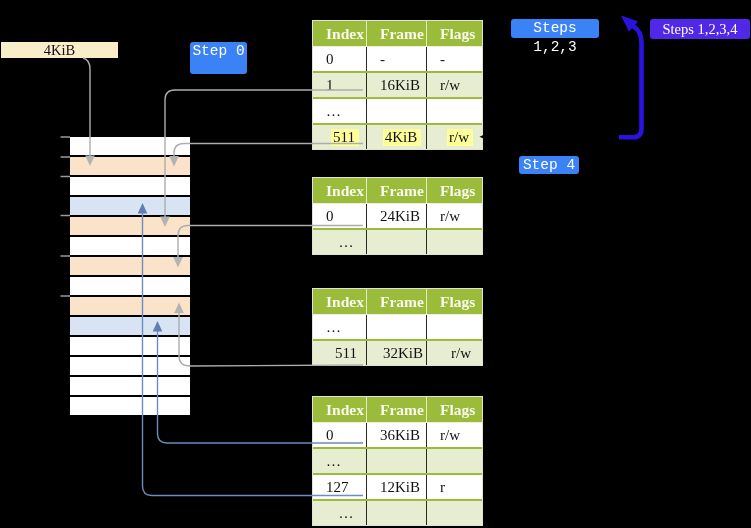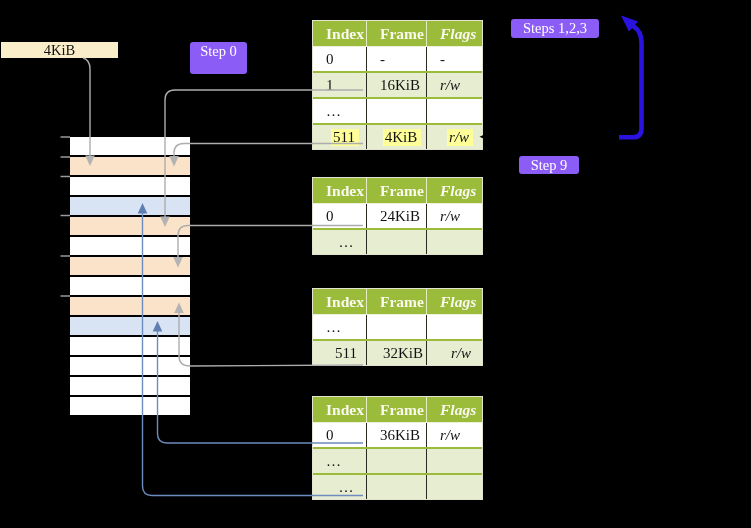--- a/index.html
+++ b/index.html
@@ -22,26 +22,26 @@
          border-bottom:1px solid #eef0da;}
   .thead .c{color:#faf9ef;font-weight:700;font-size:15.5px;line-height:25px;
             border-right:1px solid #e4ecc0;}
   .trow{display:grid;grid-template-columns:54px 60px 55px;height:24px;
         border-bottom:2px solid #9bbb3b;font-size:15px;color:#121212;}
   .trow:last-child{border-bottom:none;text-align:center;}
   .trow.white{background:#ffffff;}
   .trow.green{background:#e7edd1;}
   .c{padding-left:13px;line-height:24px;border-right:1px solid #2a2a20;
      overflow:hidden;white-space:nowrap;}
-  .c:last-child{border-right:none;font-style:italic;}
+  .c:last-child{border-right:none;}
   .hl{background:#ffff99;padding:0 4px 1px 2px;margin-left:-2px;}
 
   
   .badge{position:absolute;color:#fff;font-size:14.5px;text-align:center;border-radius:3px;}
-  .crimson{background:#8b5cf6;}
+  .crimson{background:#3b82f6;font-family:Liberation Mono, monospace;}
   #lbl-step0{left:190px;top:42px;width:57px;height:32px;line-height:18px;}
   #lbl-steps123{left:511px;top:19px;width:88px;height:19px;line-height:19px;}
   #lbl-steps1234{left:650px;top:19px;width:100px;height:20px;line-height:20px;background:#5128e8;}
   #lbl-step4{left:519px;top:156px;width:60px;height:18px;line-height:18px;}
   #frame-box{position:absolute;left:1px;top:42px;width:117px;height:16px;line-height:16px;
              background:#faedca;color:#111;font-size:14.5px;text-align:center;}
 
   
   #arrows{position:absolute;left:0;top:0;pointer-events:none;}
 </style>
@@ -64,21 +64,22 @@
     <div class="mrow" data-fill="white"></div>
     <div class="mrow" data-fill="white"></div>
     <div class="mrow" data-fill="white"></div>
     <div class="mrow" data-fill="white"></div>
   </div>
 
   <div id="frame-box">4KiB</div>
 
   <div id="lbl-step0" class="badge crimson">Step 0</div>
   <div id="lbl-steps123" class="badge crimson">Steps 1,2,3</div>
-  <div id="lbl-step4" class="badge crimson">Step 9</div>
+  <div id="lbl-steps1234" class="badge">Steps 1,2,3,4</div>
+  <div id="lbl-step4" class="badge crimson">Step 4</div>
 
   <div id="t1" class="ptable">
     <div class="thead">
       <div class="c">Index</div>
       <div class="c">Frame</div>
       <div class="c">Flags</div>
     </div>
     <div class="trow white">
       <div class="c">0</div>
       <div class="c">-</div>
@@ -145,20 +146,25 @@
     </div>
     <div class="trow white">
       <div class="c">0</div>
       <div class="c">36KiB</div>
       <div class="c">r/w</div>
     </div>
     <div class="trow green">
       <div class="c">…</div>
       <div class="c"></div>
       <div class="c"></div>
+    </div>
+    <div class="trow white">
+      <div class="c">127</div>
+      <div class="c">12KiB</div>
+      <div class="c">r</div>
     </div>
     <div class="trow green">
       <div class="c">…</div>
       <div class="c"></div>
       <div class="c"></div>
     </div>
   </div>
 
   <svg id="arrows" width="751" height="528" viewBox="0 0 751 528">
 

